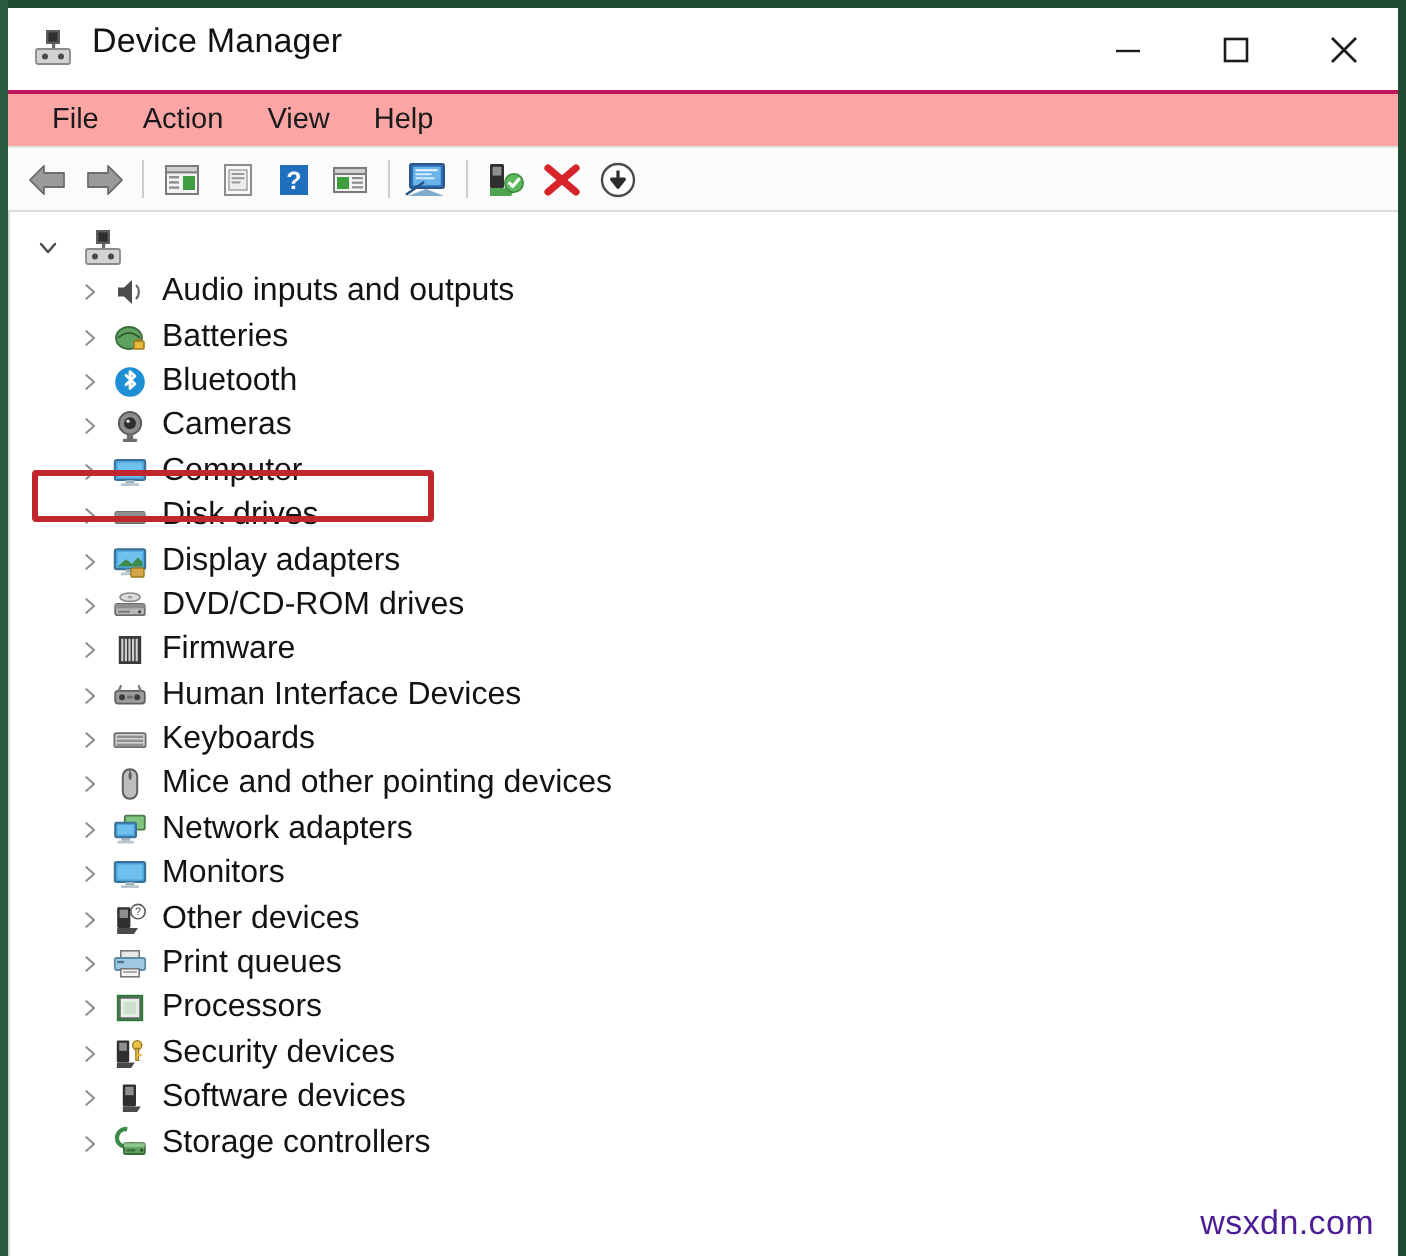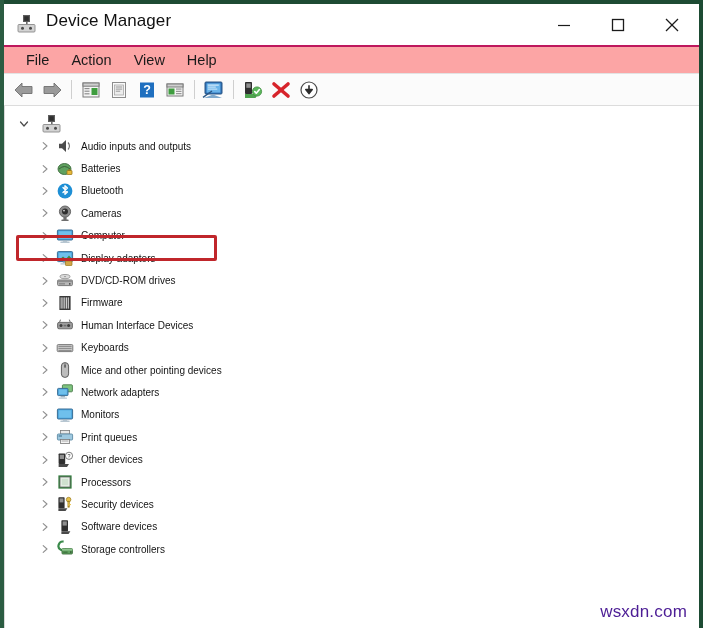--- a/index.html
+++ b/index.html
@@ -193,21 +193,21 @@
     height: 18px;
     margin-left: 4px;
     flex: none;
     display: flex;
     align-items: center;
     justify-content: center;
   }
   .row-icon svg { display: block; }
   .row-label {
     margin-left: 7px;
-    font-size: 10px;
+    font-size: 16px;
     color: #131313;
     white-space: nowrap;
   }
 
   
   .highlight-box {
     position: absolute;
     border: 3px solid #c0262b;
     border-radius: 2px;
     box-sizing: border-box;
@@ -467,20 +467,36 @@
             <svg width="18" height="18" viewBox="0 0 18 18">
               <rect x="1.4" y="3" width="15.2" height="10" rx="1" fill="#4aa3dd" stroke="#3a6f96" stroke-width="1"></rect>
               <rect x="2.8" y="4.3" width="12.4" height="7.4" fill="#6fc0ec"></rect>
               <rect x="6.8" y="13" width="4.4" height="1.8" fill="#9fb4c2"></rect>
               <rect x="4.4" y="14.6" width="9.2" height="1.4" rx="0.5" fill="#b7c6d1"></rect>
             </svg>
           </span>
           <span class="row-label">Computer</span>
         </div>
 
+        <div class="tree-row">
+          <span class="row-chevron">
+            <svg width="8" height="10" viewBox="0 0 8 10">
+                <path d="M2.2 1.6 L6 5 L2.2 8.4" fill="none" stroke="#8f8f8f" stroke-width="1.1" stroke-linecap="round" stroke-linejoin="round"></path>
+              </svg>
+          </span>
+          <span class="row-icon">
+            <svg width="18" height="18" viewBox="0 0 18 18">
+              <rect x="1.6" y="7" width="14.8" height="5.6" rx="1" fill="#b9b9b9" stroke="#6e6e6e" stroke-width="0.9"></rect>
+              <rect x="1.6" y="7" width="14.8" height="2.2" fill="#8f8f8f"></rect>
+              <circle cx="13.8" cy="11" r="0.9" fill="#3d3d3d"></circle>
+              <rect x="3" y="10.4" width="6" height="1.1" fill="#7e7e7e"></rect>
+            </svg>
+          </span>
+          <span class="row-label">Disk drives</span>
+        </div>
 
         <div class="tree-row">
           <span class="row-chevron">
             <svg width="8" height="10" viewBox="0 0 8 10">
                 <path d="M2.2 1.6 L6 5 L2.2 8.4" fill="none" stroke="#8f8f8f" stroke-width="1.1" stroke-linecap="round" stroke-linejoin="round"></path>
               </svg>
           </span>
           <span class="row-icon">
             <svg width="18" height="18" viewBox="0 0 18 18">
               <rect x="1.4" y="2.6" width="15.2" height="10" rx="1" fill="#4aa3dd" stroke="#3a6f96" stroke-width="1"></rect>
@@ -619,46 +635,46 @@
         </div>
 
         <div class="tree-row">
           <span class="row-chevron">
             <svg width="8" height="10" viewBox="0 0 8 10">
                 <path d="M2.2 1.6 L6 5 L2.2 8.4" fill="none" stroke="#8f8f8f" stroke-width="1.1" stroke-linecap="round" stroke-linejoin="round"></path>
               </svg>
           </span>
           <span class="row-icon">
             <svg width="18" height="18" viewBox="0 0 18 18">
+              <rect x="2.6" y="2.6" width="6.6" height="10.4" rx="0.7" fill="#2f2f2f"></rect>
+              <rect x="3.8" y="3.8" width="4.2" height="4.2" fill="#8f8f8f"></rect>
+              <path d="M2.6 13 L13 13 L11 16 L2.6 16 Z" fill="#4a4a4a"></path>
+              <circle cx="13" cy="4.8" r="3.6" fill="#ffffff" stroke="#5d5d5d" stroke-width="0.8"></circle>
+              <text x="13" y="6.6" font-family="Liberation Sans, sans-serif" font-size="5.4" fill="#3d3d3d" text-anchor="middle">?</text>
+            </svg>
+          </span>
+          <span class="row-label">Other devices</span>
+        </div>
+
+        <div class="tree-row">
+          <span class="row-chevron">
+            <svg width="8" height="10" viewBox="0 0 8 10">
+                <path d="M2.2 1.6 L6 5 L2.2 8.4" fill="none" stroke="#8f8f8f" stroke-width="1.1" stroke-linecap="round" stroke-linejoin="round"></path>
+              </svg>
+          </span>
+          <span class="row-icon">
+            <svg width="18" height="18" viewBox="0 0 18 18">
               <rect x="4.4" y="2.4" width="9.2" height="3.6" fill="#e8e8e8" stroke="#7a7a7a" stroke-width="0.8"></rect>
               <rect x="1.4" y="6" width="15.2" height="6" rx="1" fill="#9fc9e0" stroke="#5d8ba5" stroke-width="0.9"></rect>
               <rect x="2.6" y="7.4" width="3.4" height="1.2" fill="#4a7a95"></rect>
               <rect x="4.4" y="11.4" width="9.2" height="4" fill="#f4f4f4" stroke="#7a7a7a" stroke-width="0.8"></rect>
               <rect x="5.6" y="12.6" width="6.8" height="0.8" fill="#9a9a9a"></rect>
             </svg>
           </span>
           <span class="row-label">Print queues</span>
-        </div>
-
-        <div class="tree-row">
-          <span class="row-chevron">
-            <svg width="8" height="10" viewBox="0 0 8 10">
-                <path d="M2.2 1.6 L6 5 L2.2 8.4" fill="none" stroke="#8f8f8f" stroke-width="1.1" stroke-linecap="round" stroke-linejoin="round"></path>
-              </svg>
-          </span>
-          <span class="row-icon">
-            <svg width="18" height="18" viewBox="0 0 18 18">
-              <rect x="2.6" y="2.6" width="6.6" height="10.4" rx="0.7" fill="#2f2f2f"></rect>
-              <rect x="3.8" y="3.8" width="4.2" height="4.2" fill="#8f8f8f"></rect>
-              <path d="M2.6 13 L13 13 L11 16 L2.6 16 Z" fill="#4a4a4a"></path>
-              <circle cx="13" cy="4.8" r="3.6" fill="#ffffff" stroke="#5d5d5d" stroke-width="0.8"></circle>
-              <text x="13" y="6.6" font-family="Liberation Sans, sans-serif" font-size="5.4" fill="#3d3d3d" text-anchor="middle">?</text>
-            </svg>
-          </span>
-          <span class="row-label">Other devices</span>
         </div>
 
         <div class="tree-row">
           <span class="row-chevron">
             <svg width="8" height="10" viewBox="0 0 8 10">
                 <path d="M2.2 1.6 L6 5 L2.2 8.4" fill="none" stroke="#8f8f8f" stroke-width="1.1" stroke-linecap="round" stroke-linejoin="round"></path>
               </svg>
           </span>
           <span class="row-icon">
             <svg width="18" height="18" viewBox="0 0 18 18">

